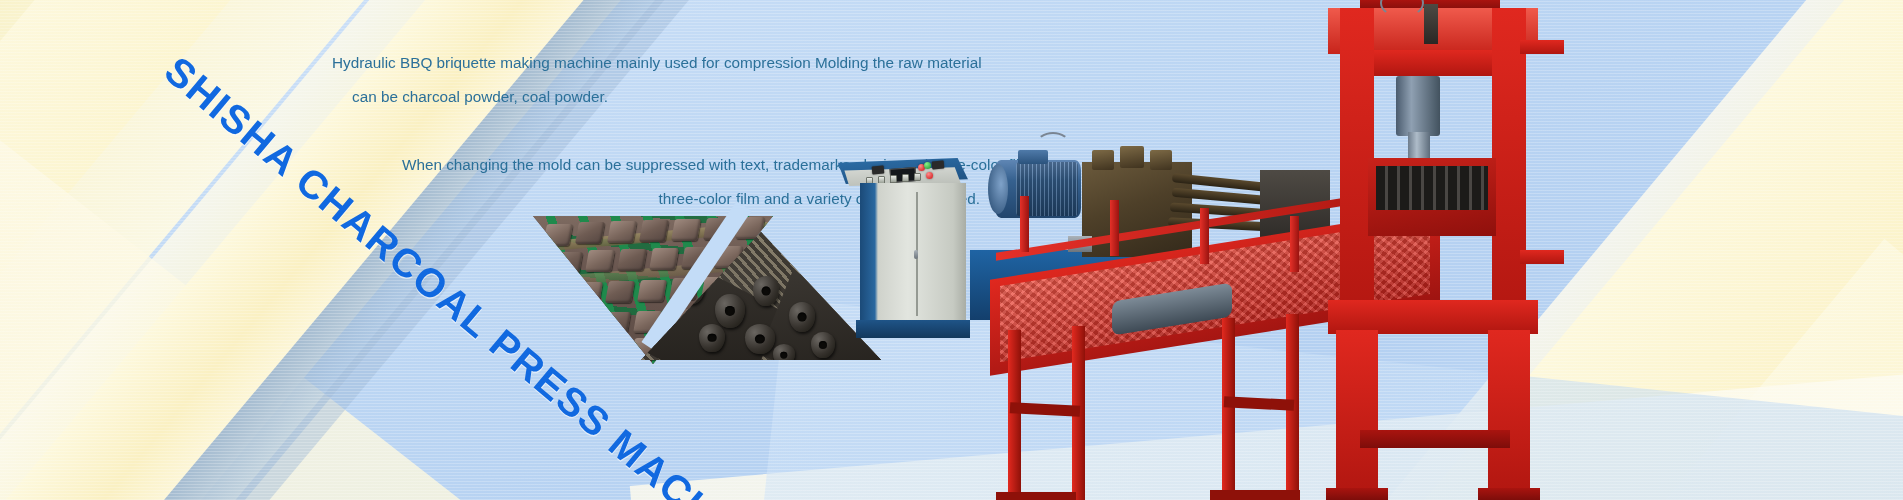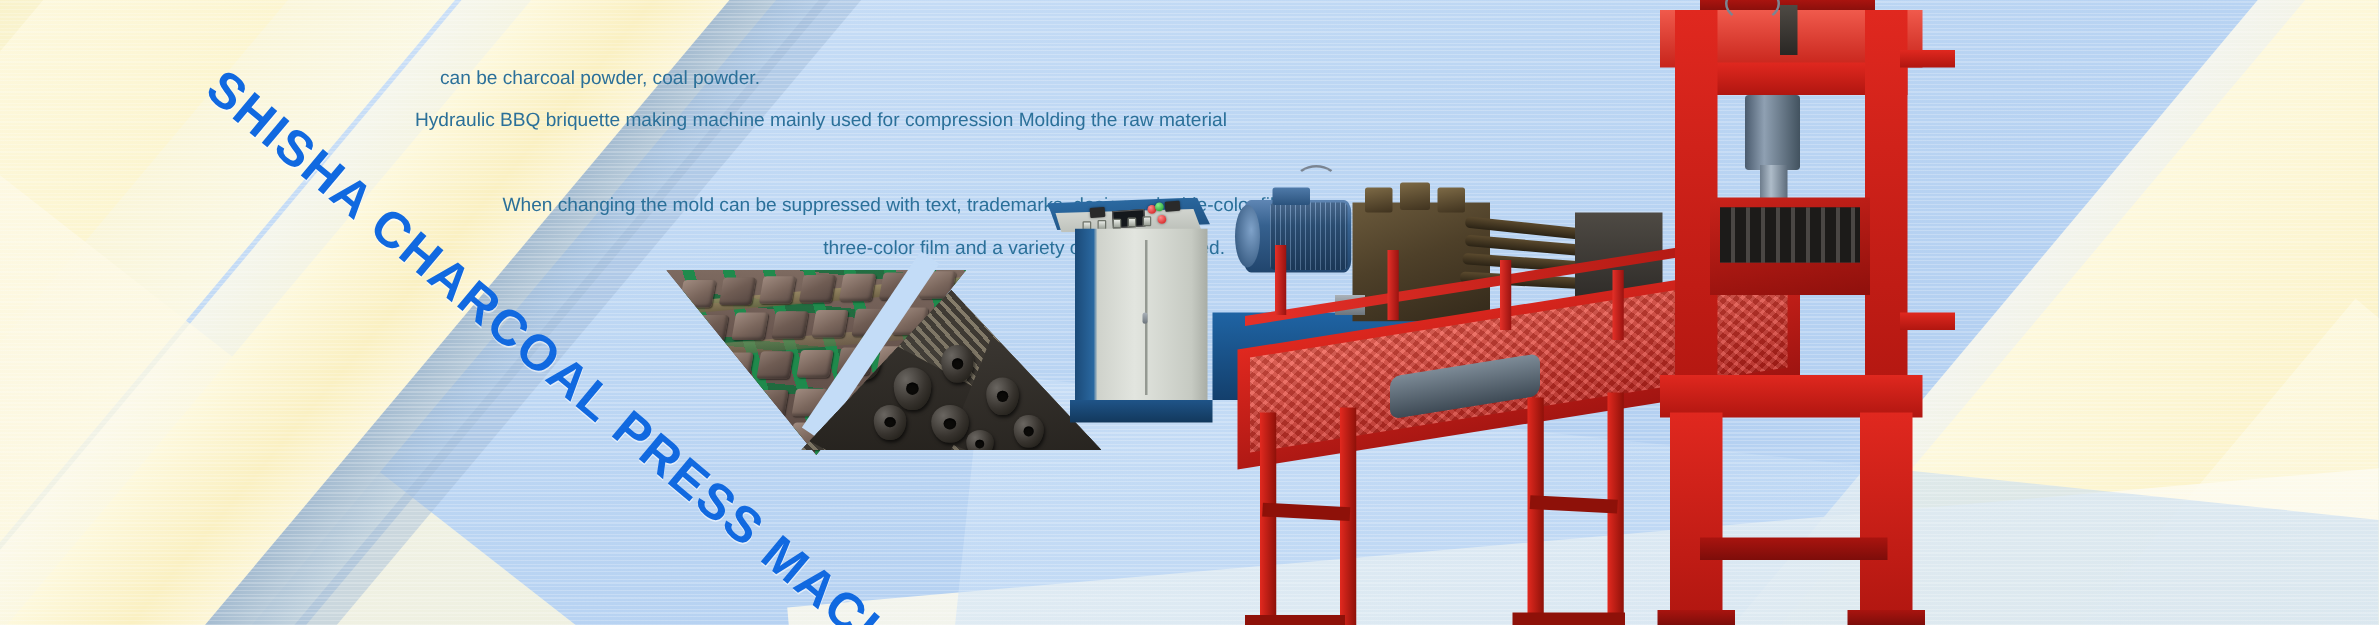--- a/index.html
+++ b/index.html
@@ -405,22 +405,22 @@
     <div class="band band-cream-r"></div>
     <div class="band band-cream-r3"></div>
     <div class="band band-bottom"></div>
     <div class="band band-blue-br"></div>
     <div class="texture"></div>
   </div>
 
   <div id="headline">SHISHA CHARCOAL PRESS MACHINE</div>
 
   <div id="copy">
+    <div class="ln l1">Hydraulic BBQ briquette making machine mainly used for compression Molding the raw material</div>
     <div class="ln l2">can be charcoal powder, coal powder.</div>
-    <div class="ln l1">Hydraulic BBQ briquette making machine mainly used for compression Molding the raw material</div>
     <div class="ln l3">When changing the mold can be suppressed with text, trademarks, designs, double-color film,</div>
     <div class="ln l4">three-color film and a variety of special-shaped.</div>
   </div>
 
   <div class="tri" id="tri-briquettes">
     <div class="briq-photo">
       <div class="belt-rail" style="top:16px;transform:rotate(-5deg)"></div>
       <div class="belt-rail" style="top:52px;transform:rotate(-5deg);opacity:.5"></div>
       <div class="briq-rows">
         <div class="briq lite" style="left:12px;top:8px"></div>

